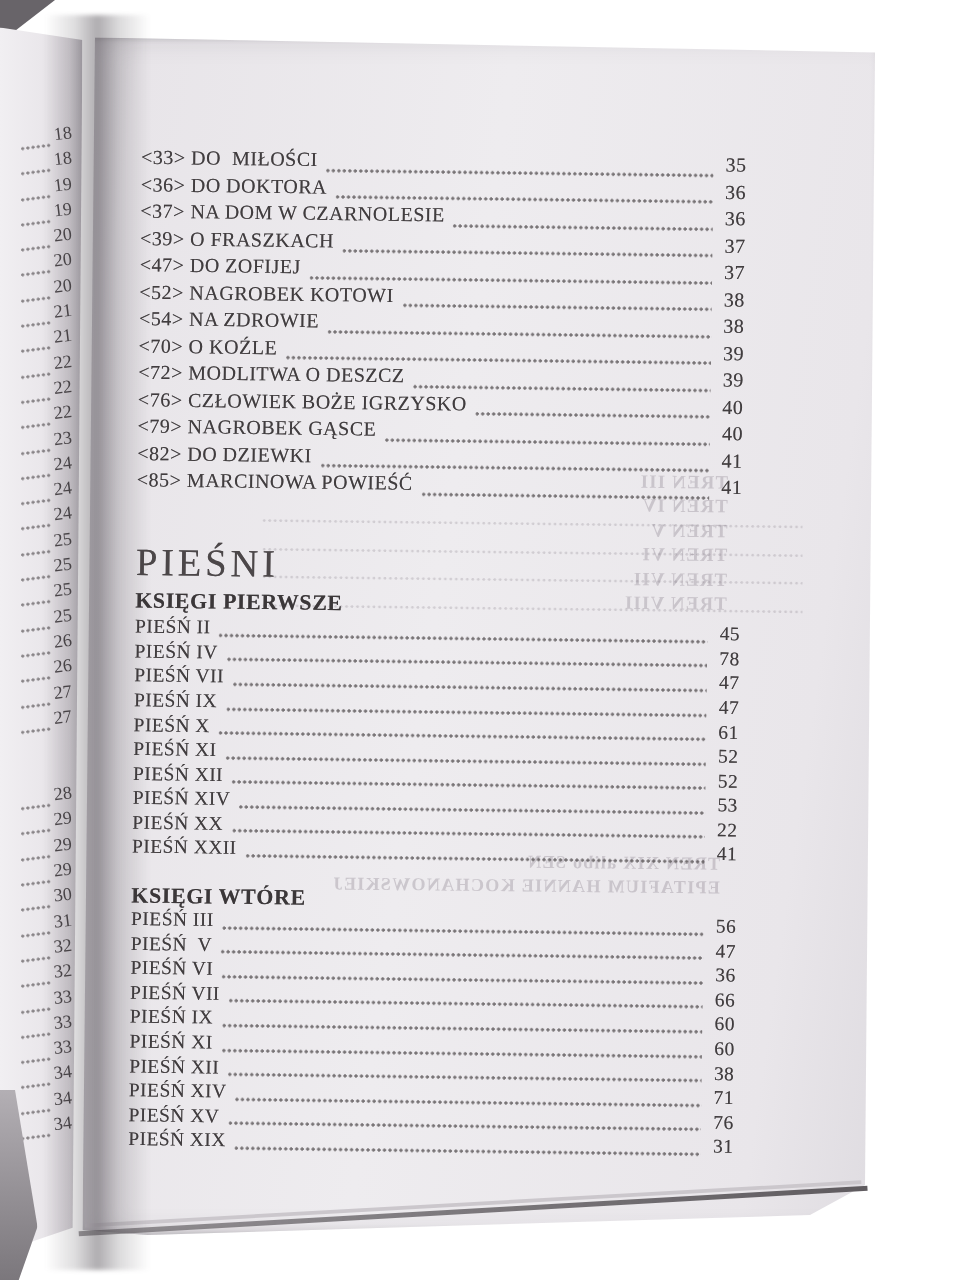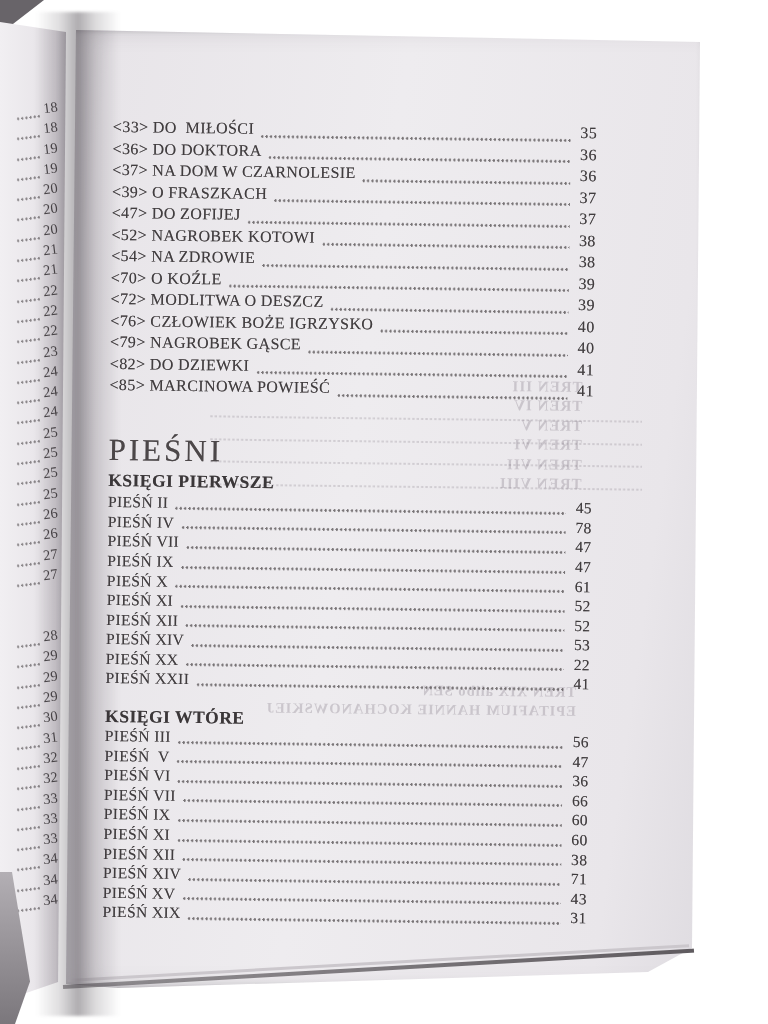--- a/index.html
+++ b/index.html
@@ -498,21 +498,21 @@
 
           <div class="t-row">
             <span class="lbl">PIEŚŃ XIV</span>
             <span class="dots"></span>
             <span class="pg">71</span>
           </div>
 
           <div class="t-row">
             <span class="lbl">PIEŚŃ XV</span>
             <span class="dots"></span>
-            <span class="pg">43</span>
+            <span class="pg">76</span>
           </div>
 
           <div class="t-row">
             <span class="lbl">PIEŚŃ XIX</span>
             <span class="dots"></span>
             <span class="pg">31</span>
           </div>
         </div>
 
     </div>

